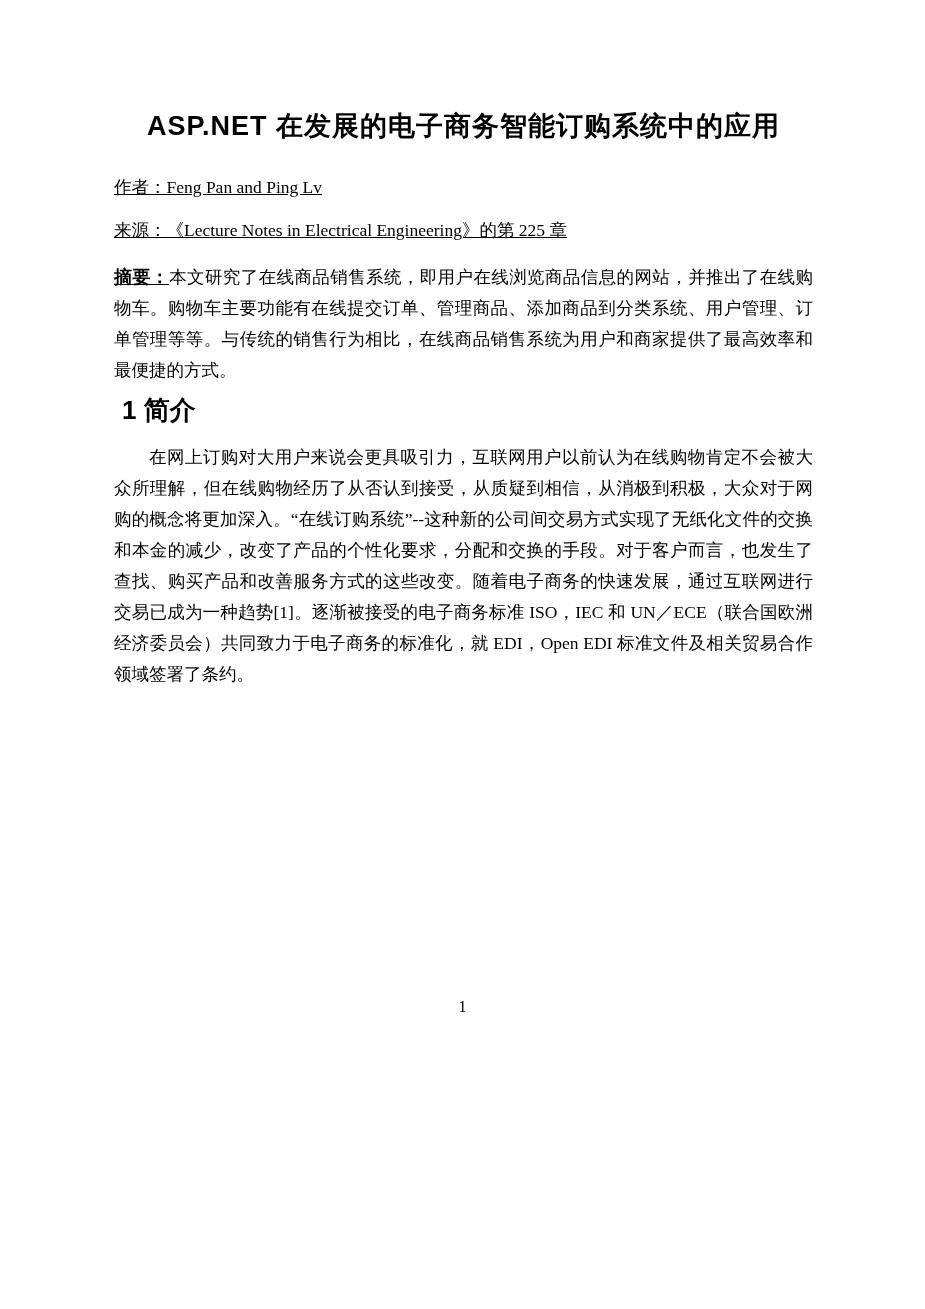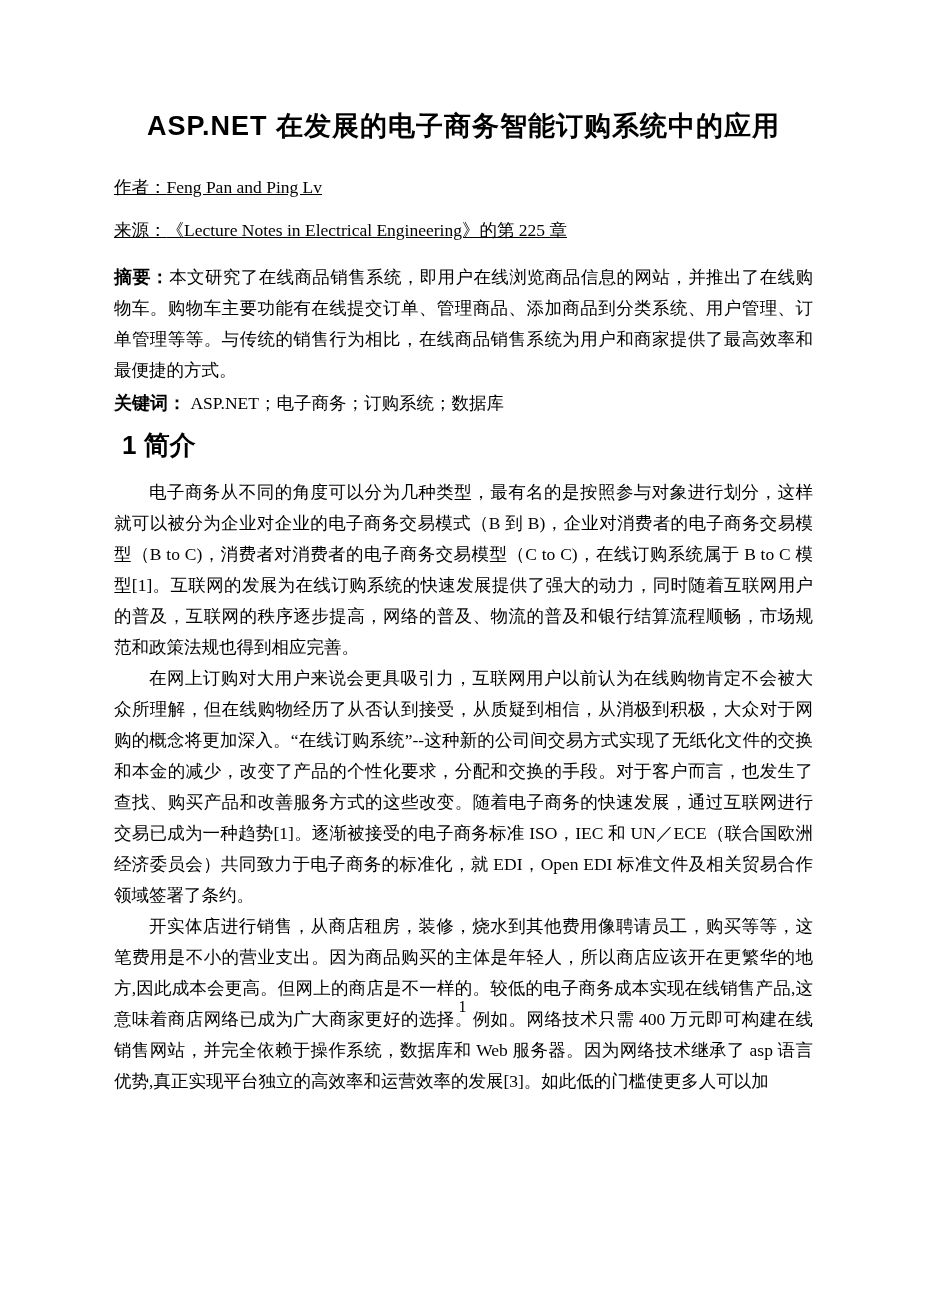--- a/index.html
+++ b/index.html
@@ -41,20 +41,21 @@
     line-height: 31px;
     text-align: justify;
     text-justify: inter-ideograph;
   }
   .abstract { margin: 2px 0 2px 0; }
   .abstract .lbl,
   .keywords .lbl {
     font-family: "Liberation Sans", "DejaVu Sans", sans-serif;
     font-weight: bold;
     font-size: 18px;
+    text-decoration: underline;
   }
   .keywords { margin: 2px 0 10px 0; }
   .section-heading {
     font-family: "Liberation Sans", "DejaVu Sans", sans-serif;
     font-size: 26px;
     font-weight: bold;
     margin: 8px 0 16px 8px;
     line-height: 32px;
   }
   .body-para {
@@ -77,26 +78,23 @@
 <div class="page">
 
   <h1 class="title">ASP.NET 在发展的电子商务智能订购系统中的应用</h1>
 
   <p class="meta"><span class="lbl">作者：</span><span>Feng Pan and Ping Lv</span></p>
 
   <p class="meta"><span class="lbl">来源：</span><span>《Lecture Notes in Electrical Engineering》的第 225 章</span></p>
 
   <p class="abstract"><span class="lbl">摘要：</span><span>本文研究了在线商品销售系统，即用户在线浏览商品信息的网站，并推出了在线购物车。购物车主要功能有在线提交订单、管理商品、添加商品到分类系统、用户管理、订单管理等等。与传统的销售行为相比，在线商品销售系统为用户和商家提供了最高效率和最便捷的方式。</span></p>
 
-  <p class="keywords"><span class="lbl">关键词：</span><span> ASP.NET；电子商务；订购系统；数据库</span></p>
 
   <h2 class="section-heading">1 简介</h2>
 
-  <p class="body-para">电子商务从不同的角度可以分为几种类型，最有名的是按照参与对象进行划分，这样就可以被分为企业对企业的电子商务交易模式（B 到 B)，企业对消费者的电子商务交易模型（B to C)，消费者对消费者的电子商务交易模型（C to C)，在线订购系统属于 B to C 模型[1]。互联网的发展为在线订购系统的快速发展提供了强大的动力，同时随着互联网用户的普及，互联网的秩序逐步提高，网络的普及、物流的普及和银行结算流程顺畅，市场规范和政策法规也得到相应完善。</p>
 
   <p class="body-para">在网上订购对大用户来说会更具吸引力，互联网用户以前认为在线购物肯定不会被大众所理解，但在线购物经历了从否认到接受，从质疑到相信，从消极到积极，大众对于网购的概念将更加深入。“在线订购系统”--这种新的公司间交易方式实现了无纸化文件的交换和本金的减少，改变了产品的个性化要求，分配和交换的手段。对于客户而言，也发生了查找、购买产品和改善服务方式的这些改变。随着电子商务的快速发展，通过互联网进行交易已成为一种趋势[1]。逐渐被接受的电子商务标准 ISO，IEC 和 UN／ECE（联合国欧洲经济委员会）共同致力于电子商务的标准化，就 EDI，Open EDI 标准文件及相关贸易合作领域签署了条约。</p>
 
 
-  <p class="body-para">开实体店进行销售，从商店租房，装修，烧水到其他费用像聘请员工，购买等等，这笔费用是不小的营业支出。因为商品购买的主体是年轻人，所以商店应该开在更繁华的地方,因此成本会更高。但网上的商店是不一样的。较低的电子商务成本实现在线销售产品,这意味着商店网络已成为广大商家更好的选择。例如。网络技术只需 400 万元即可构建在线销售网站，并完全依赖于操作系统，数据库和 Web 服务器。因为网络技术继承了 asp 语言优势,真正实现平台独立的高效率和运营效率的发展[3]。如此低的门槛使更多人可以加</p>
 
   <div class="page-number">1</div>
 
 </div>
 
 </body></html>

